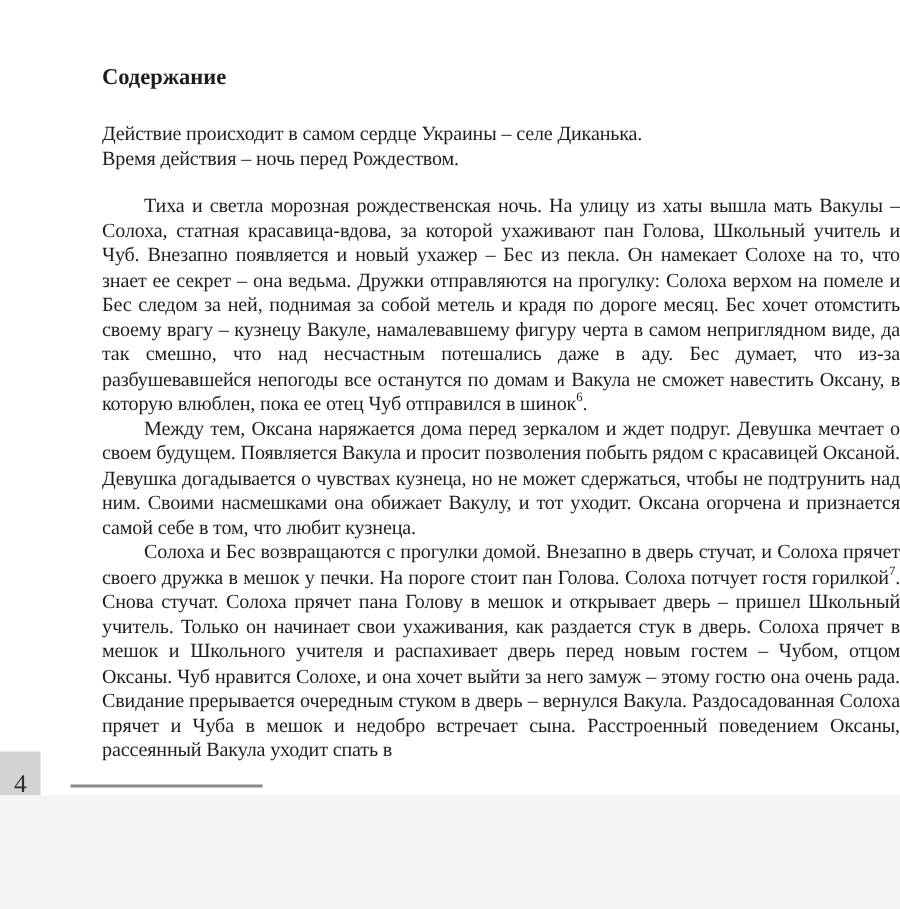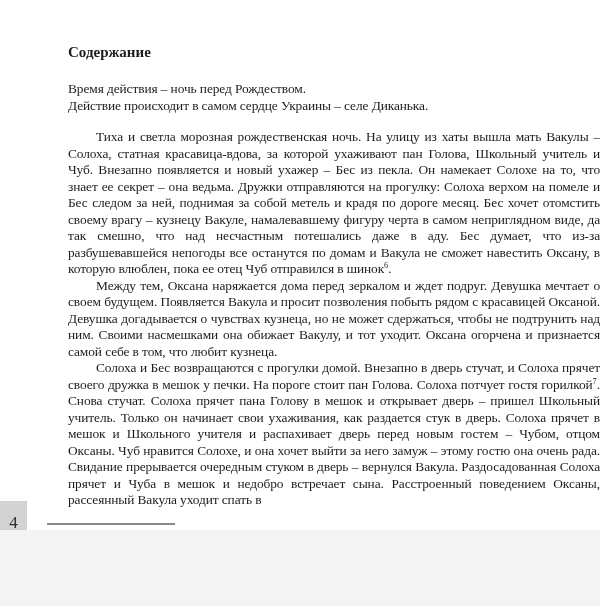--- a/index.html
+++ b/index.html
@@ -94,22 +94,22 @@
 </style>
 </head>
 <body>
 
 <div class="page">
 
   <div class="content">
     <h1 class="doc-heading">Содержание</h1>
 
     <div class="intro">
+      <p>Действие происходит в самом сердце Украины – селе Диканька.</p>
       <p>Время действия – ночь перед Рождеством.</p>
-      <p>Действие происходит в самом сердце Украины – селе Диканька.</p>
     </div>
 
     <div id="paragraphs">
         <p class="body-par">Тиха и светла морозная рождественская ночь. На улицу из хаты вышла мать Вакулы – Солоха, статная красавица-вдова, за которой ухаживают пан Голова, Школьный учитель и Чуб. Внезапно появляется и новый ухажер – Бес из пекла. Он намекает Солохе на то, что знает ее секрет – она ведьма. Дружки отправляются на прогулку: Солоха верхом на помеле и Бес следом за ней, поднимая за собой метель и крадя по дороге месяц. Бес хочет отомстить своему врагу – кузнецу Вакуле, намалевавшему фигуру черта в самом неприглядном виде, да так смешно, что над несчастным потешались даже в аду. Бес думает, что из-за разбушевавшейся непогоды все останутся по домам и Вакула не сможет навестить Оксану, в которую влюблен, пока ее отец Чуб отправился в шинок<sup>6</sup>.</p>
         <p class="body-par">Между тем, Оксана наряжается дома перед зеркалом и ждет подруг. Девушка мечтает о своем будущем. Появляется Вакула и просит позволения побыть рядом с красавицей Оксаной. Девушка догадывается о чувствах кузнеца, но не может сдержаться, чтобы не подтрунить над ним. Своими насмешками она обижает Вакулу, и тот уходит. Оксана огорчена и признается самой себе в том, что любит кузнеца.</p>
         <p class="body-par">Солоха и Бес возвращаются с прогулки домой. Внезапно в дверь стучат, и Солоха прячет своего дружка в мешок у печки. На пороге стоит пан Голова. Солоха потчует гостя горилкой<sup>7</sup>. Снова стучат. Солоха прячет пана Голову в мешок и открывает дверь – пришел Школьный учитель. Только он начинает свои ухаживания, как раздается стук в дверь. Солоха прячет в мешок и Школьного учителя и распахивает дверь перед новым гостем – Чубом, отцом Оксаны. Чуб нравится Солохе, и она хочет выйти за него замуж – этому гостю она очень рада. Свидание прерывается очередным стуком в дверь – вернулся Вакула. Раздосадованная Солоха прячет и Чуба в мешок и недобро встречает сына. Расстроенный поведением Оксаны, рассеянный Вакула уходит спать в</p>
       </div>
   </div>
 
   <div class="pagenum-box">

